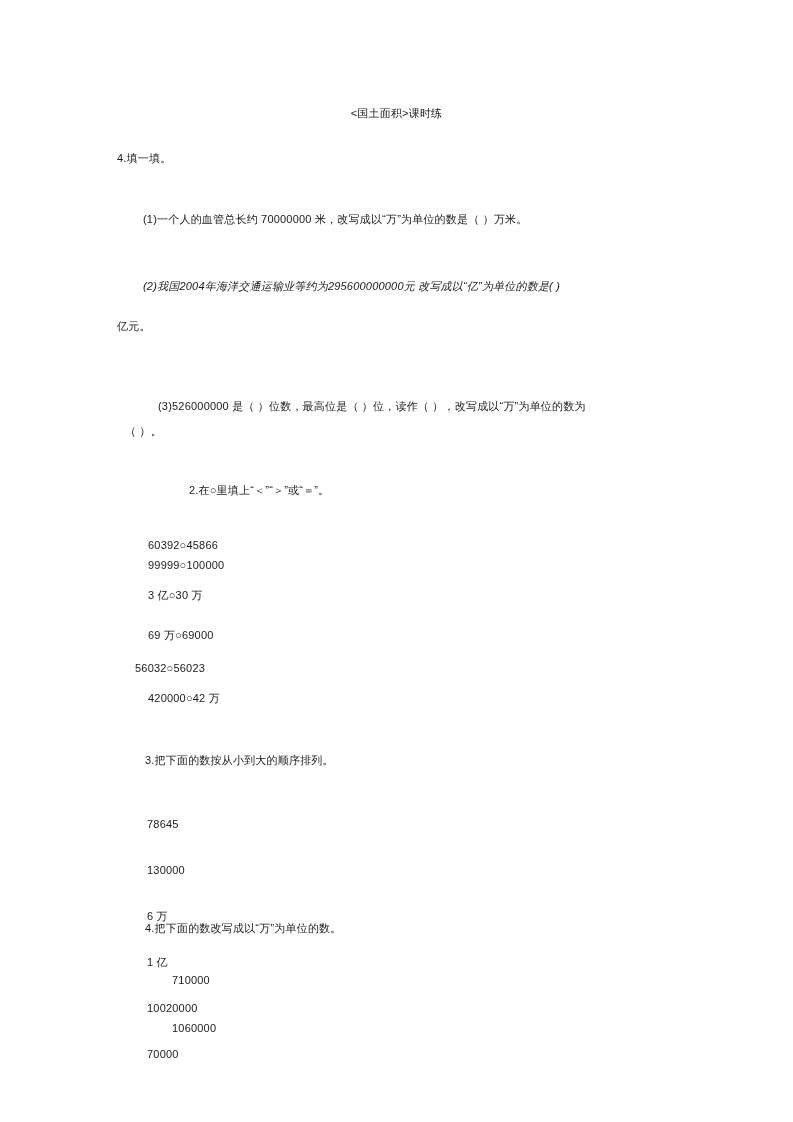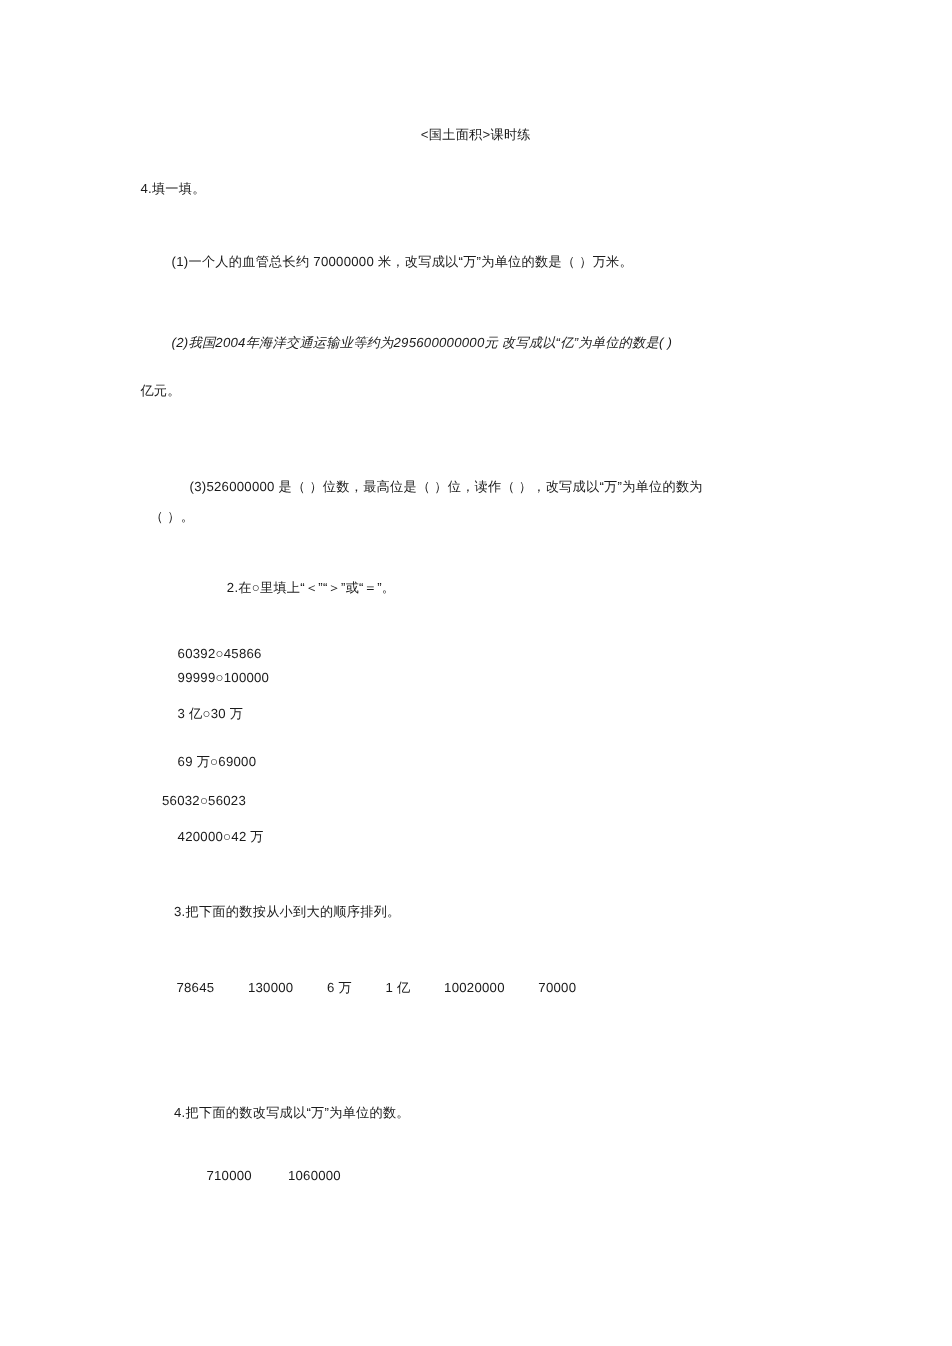--- a/index.html
+++ b/index.html
@@ -24,20 +24,21 @@
     letter-spacing: 0.2px;
   }
   .title {
     left: 0;
     width: 100%;
     text-align: center;
     white-space: normal;
   }
   .num-row {
     display: flex;
+    flex-direction: column;
     align-items: baseline;
   }
   .num-row.q3 { gap: 28px; }
   .num-row.q4 { gap: 30px; }
 </style>
 </head>
 <body>
 
 <div class="page">
 

